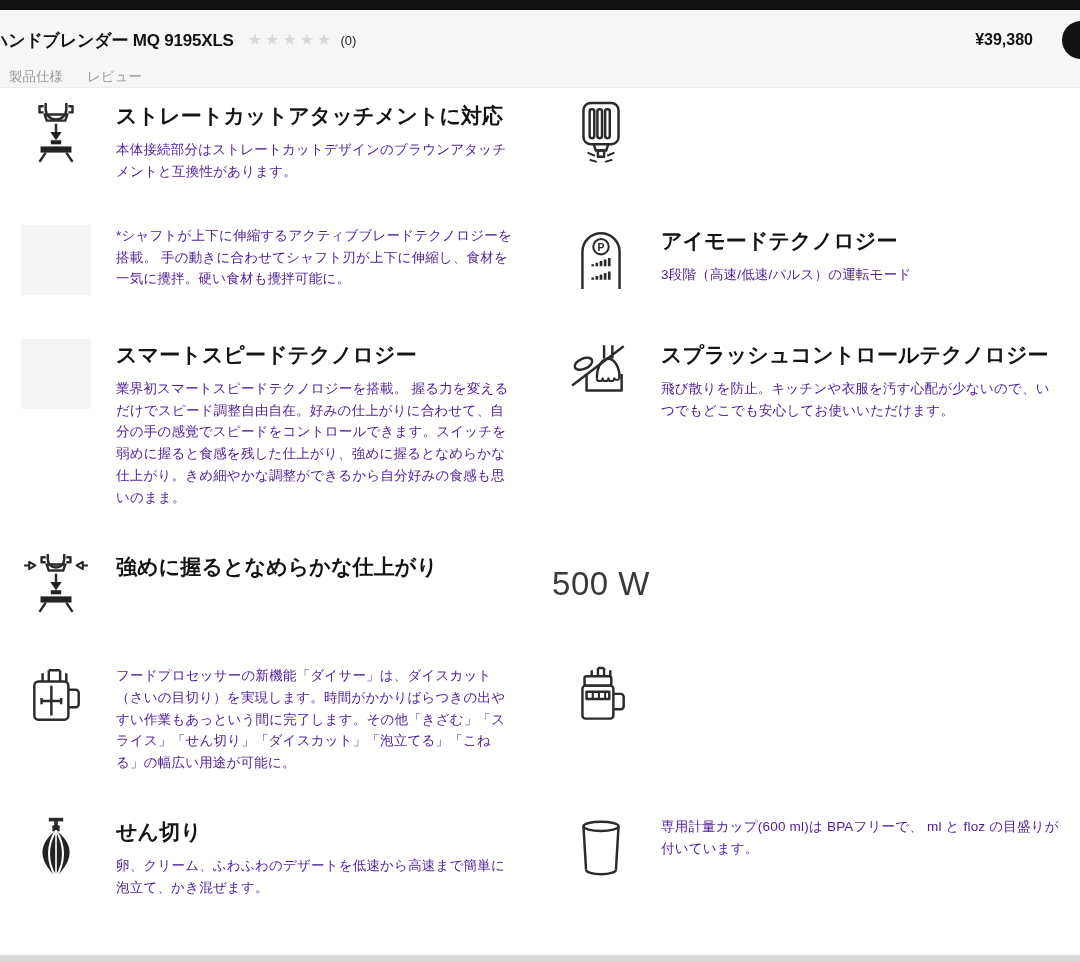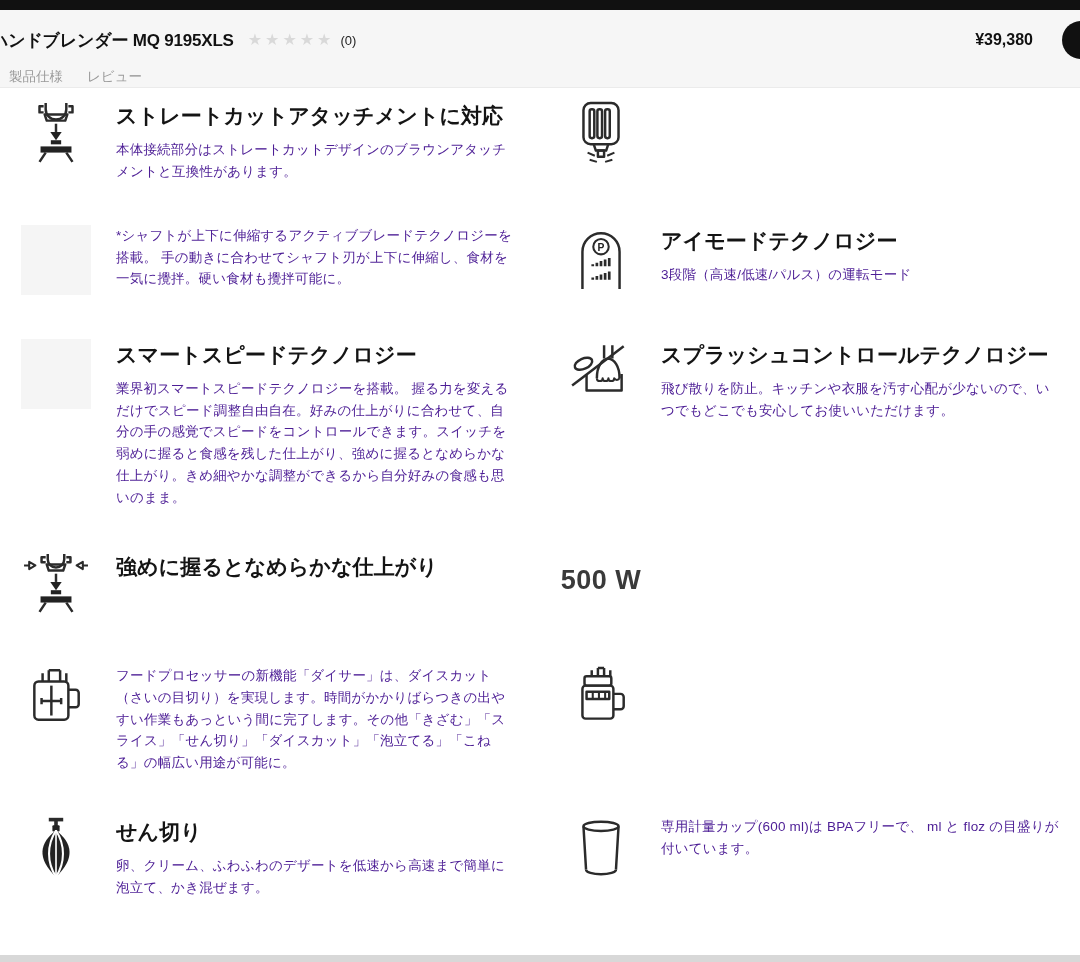--- a/index.html
+++ b/index.html
@@ -38,23 +38,22 @@
     padding:12px 18px 0 20px;
   }
   .cell{display:flex;gap:24px;align-items:flex-start;}
   .icon-box{
     width:72px;min-width:72px;height:72px;display:flex;align-items:flex-start;
     justify-content:center;
   }
   .icon-box svg{width:66px;height:66px;}
   .placeholder{width:70px;height:70px;background:#f5f5f5;}
   .watt{
-    font-size:27px;color:#3a3a3a;letter-spacing:0.5px;padding-top:14px;
+    font-size:33px;color:#3a3a3a;letter-spacing:0.5px;padding-top:14px;
     white-space:nowrap;
-    font-weight:bold;
   }
   .ftext h3{
     margin:2px 0 9px 0;font-size:21px;font-weight:bold;color:#141414;
     letter-spacing:0.1px;
   }
   .ftext p{
     margin:0;font-size:13.5px;line-height:1.62;color:#4c1d95;letter-spacing:0.2px;
   }
   .ico{stroke:#2b2b2b;stroke-width:2.4;fill:none;stroke-linejoin:round;}
   .ico .fill{fill:#222;stroke:none;}

